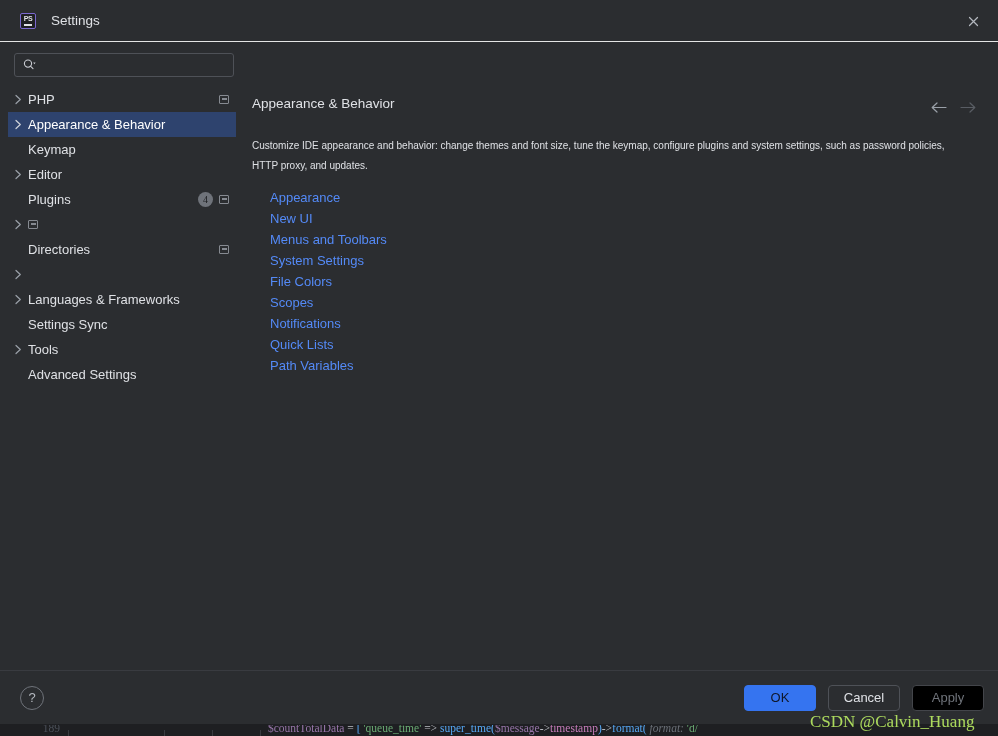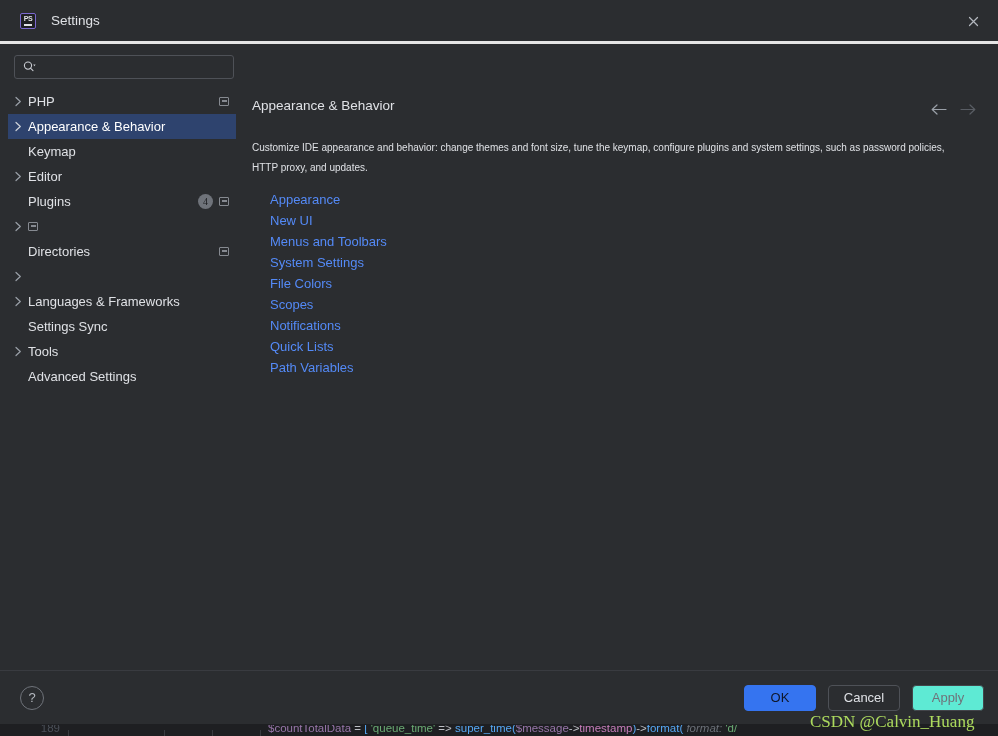--- a/index.html
+++ b/index.html
@@ -22,21 +22,21 @@
     width: 998px; height: 736px;
     background: #1e1f22;
   }
   .code-strip {
     position: absolute;
     left: 0;
     bottom: 0;
     width: 998px;
     height: 16px;
     background: #1e1f22;
-    font-family: Liberation Sans, sans-serif;
+    font-family: Liberation Serif, serif;
     font-size: 11.5px;
     line-height: 16px;
     white-space: nowrap;
     overflow: hidden;
   }
   .gutter-num {
     display: inline-block;
     width: 60px;
     text-align: right;
     color: #4b5059;
@@ -75,21 +75,21 @@
   }
 
   
   .titlebar {
     height: 41px;
     flex: 0 0 41px;
     display: flex;
     align-items: center;
     position: relative;
     background: #2b2d30;
-    border-bottom: 3px solid #e5e5e5;
+    border-bottom: 1px solid #e5e5e5;
   }
   .app-icon {
     width: 16px;
     height: 16px;
     margin-left: 20px;
     background: #1e1f22;
     border: 1px solid #7a68cf;
     border-radius: 2px;
     position: relative;
     box-sizing: border-box;
@@ -319,21 +319,21 @@
     background: #3574f0;
     color: #0f172a;
     border-color: #3574f0;
   }
   .btn-default {
     background: #2b2d30;
     color: #dfe1e5;
     border-color: #4e5157;
   }
   .btn-disabled {
-    background: #5eead4;
+    background: #000000;
     color: #6f737a;
     border-color: #43454a;
   }
 
   
   .watermark {
     position: absolute;
     left: 810px;
     top: 712px;
     font-size: 17px;

